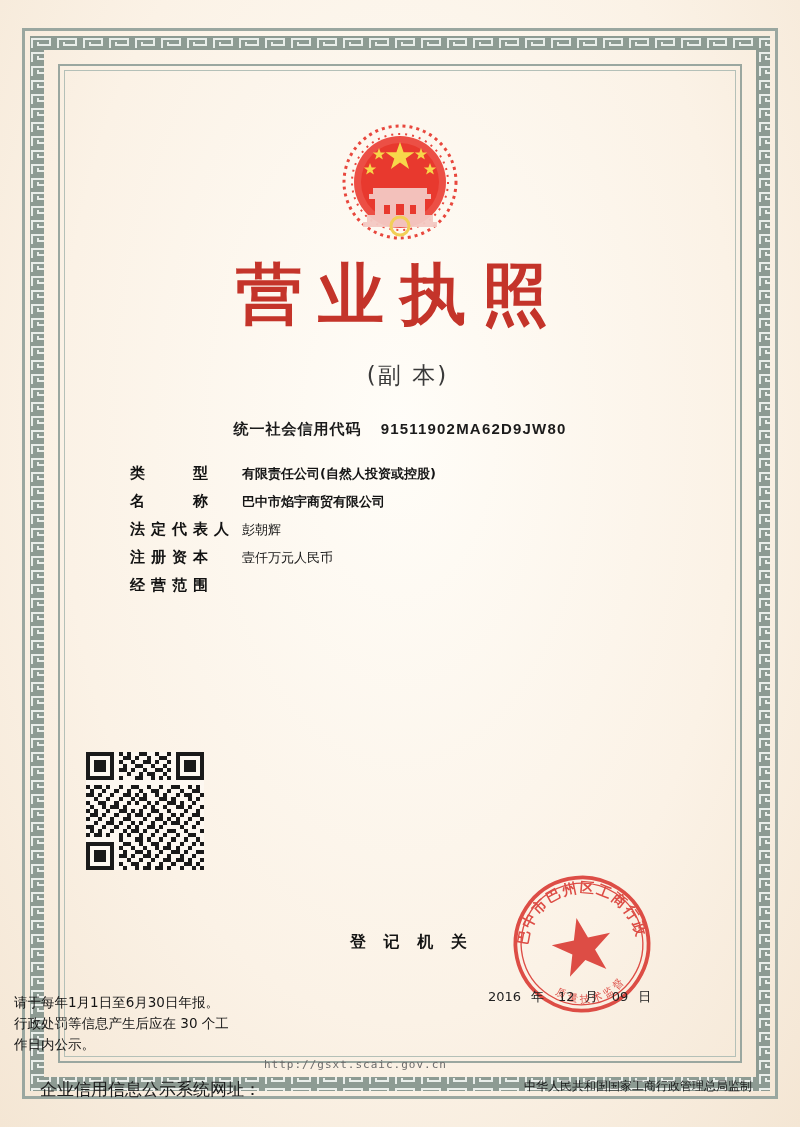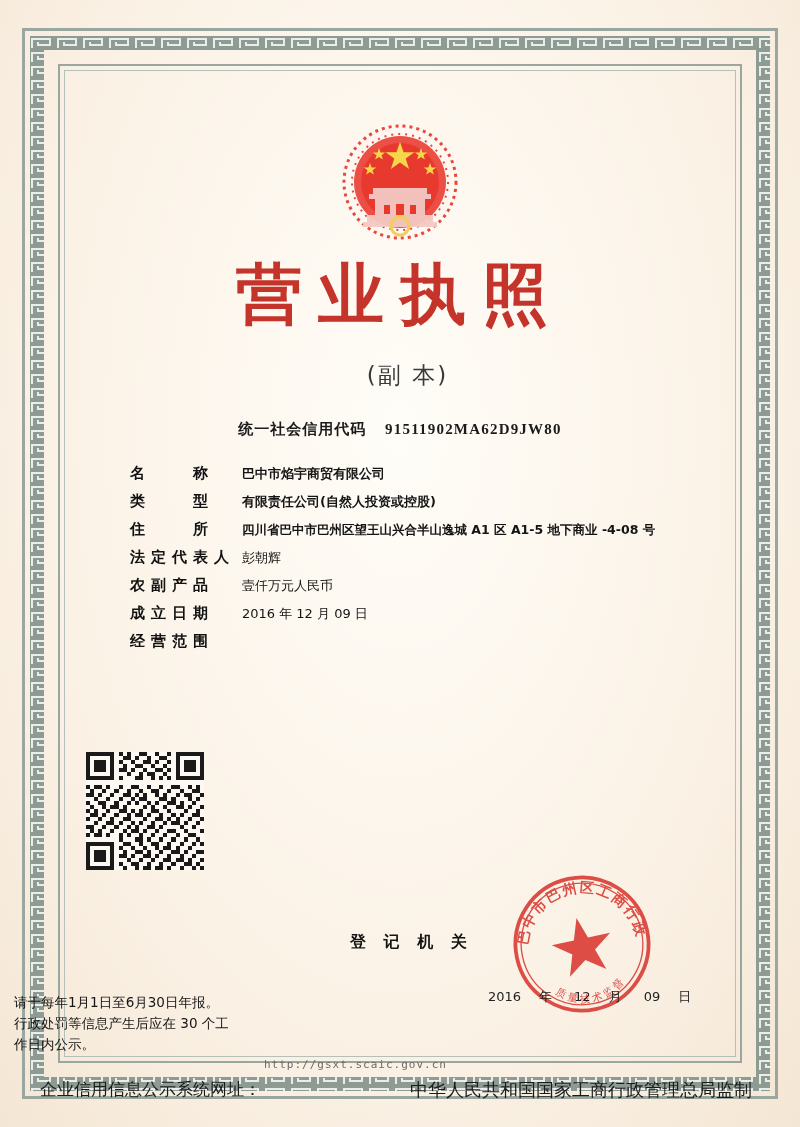--- a/index.html
+++ b/index.html
@@ -94,21 +94,21 @@
     letter-spacing: 2px;
     padding-left: 15px;
   }
 
   
   .credit-row {
     position: absolute;
     left: 0; right: 0;
     top: 420px;
     text-align: center;
-    font-family: Liberation Serif, serif;
+    font-family: Liberation Sans, sans-serif;
     font-size: 15px;
     font-weight: bold;
     color: #1b1b1b;
     letter-spacing: 1px;
   }
   .credit-row .code {
     margin-left: 14px;
     letter-spacing: 1.2px;
   }
 
@@ -183,21 +183,21 @@
   .reg-date {
     position: absolute;
     left: 488px;
     top: 988px;
     width: 200px;
     font-family: "DejaVu Sans", sans-serif;
     font-size: 13px;
     color: #222;
     display: flex;
     align-items: baseline;
-    gap: 12px;
+    gap: 4px;
   }
   .reg-date .num { font-family: "DejaVu Sans", sans-serif; }
   .reg-date .unit { margin: 0 10px 0 6px; }
 
   
   .notice {
     position: absolute;
     left: 14px;
     top: 992px;
     width: 250px;
@@ -237,21 +237,21 @@
     top: 1078px;
     font-family: "DejaVu Sans", sans-serif;
     font-size: 17px;
     color: #1b1b1b;
   }
   .footer-right {
     position: absolute;
     right: 48px;
     top: 1078px;
     font-family: "DejaVu Sans", sans-serif;
-    font-size: 18px;
+    font-size: 12px;
     color: #1b1b1b;
   }
 </style>
 </head>
 <body>
 
 <div class="cert">
 
   <div class="border-outer"></div>
   <div class="border-greek"></div>
@@ -313,48 +313,40 @@
   <div class="subtitle">(副 本)</div>
 
   <div class="credit-row">
     <span>统一社会信用代码</span>
     <span class="code">91511902MA62D9JW80</span>
   </div>
 
   <div class="fields">
 
     <div class="field">
+      <div class="field-label">类　　型</div>
+      <div class="field-value bold">有限责任公司(自然人投资或控股)</div>
+    </div>
+
+    <div class="field">
       <div class="field-label">名　　称</div>
       <div class="field-value bold">巴中市焰宇商贸有限公司</div>
     </div>
 
-    <div class="field">
-      <div class="field-label">类　　型</div>
-      <div class="field-value bold">有限责任公司(自然人投资或控股)</div>
-    </div>
-
-    <div class="field">
-      <div class="field-label">住　　所</div>
-      <div class="field-value bold small">四川省巴中市巴州区望王山兴合半山逸城 A1 区 A1-5 地下商业 -4-08 号</div>
-    </div>
 
     <div class="field">
       <div class="field-label">法定代表人</div>
       <div class="field-value">彭朝辉</div>
     </div>
 
     <div class="field">
-      <div class="field-label">农副产品</div>
+      <div class="field-label">注册资本</div>
       <div class="field-value">壹仟万元人民币</div>
     </div>
 
-    <div class="field">
-      <div class="field-label">成立日期</div>
-      <div class="field-value">2016 年 12 月 09 日</div>
-    </div>
 
 
     <div class="field scope">
       <div class="field-label">经营范围</div>
     </div>
 
   </div>
 
   <svg class="qr" viewBox="0 0 29 29" shape-rendering="crispEdges">
     <rect width="29" height="29" fill="#fdf8f1"></rect>

